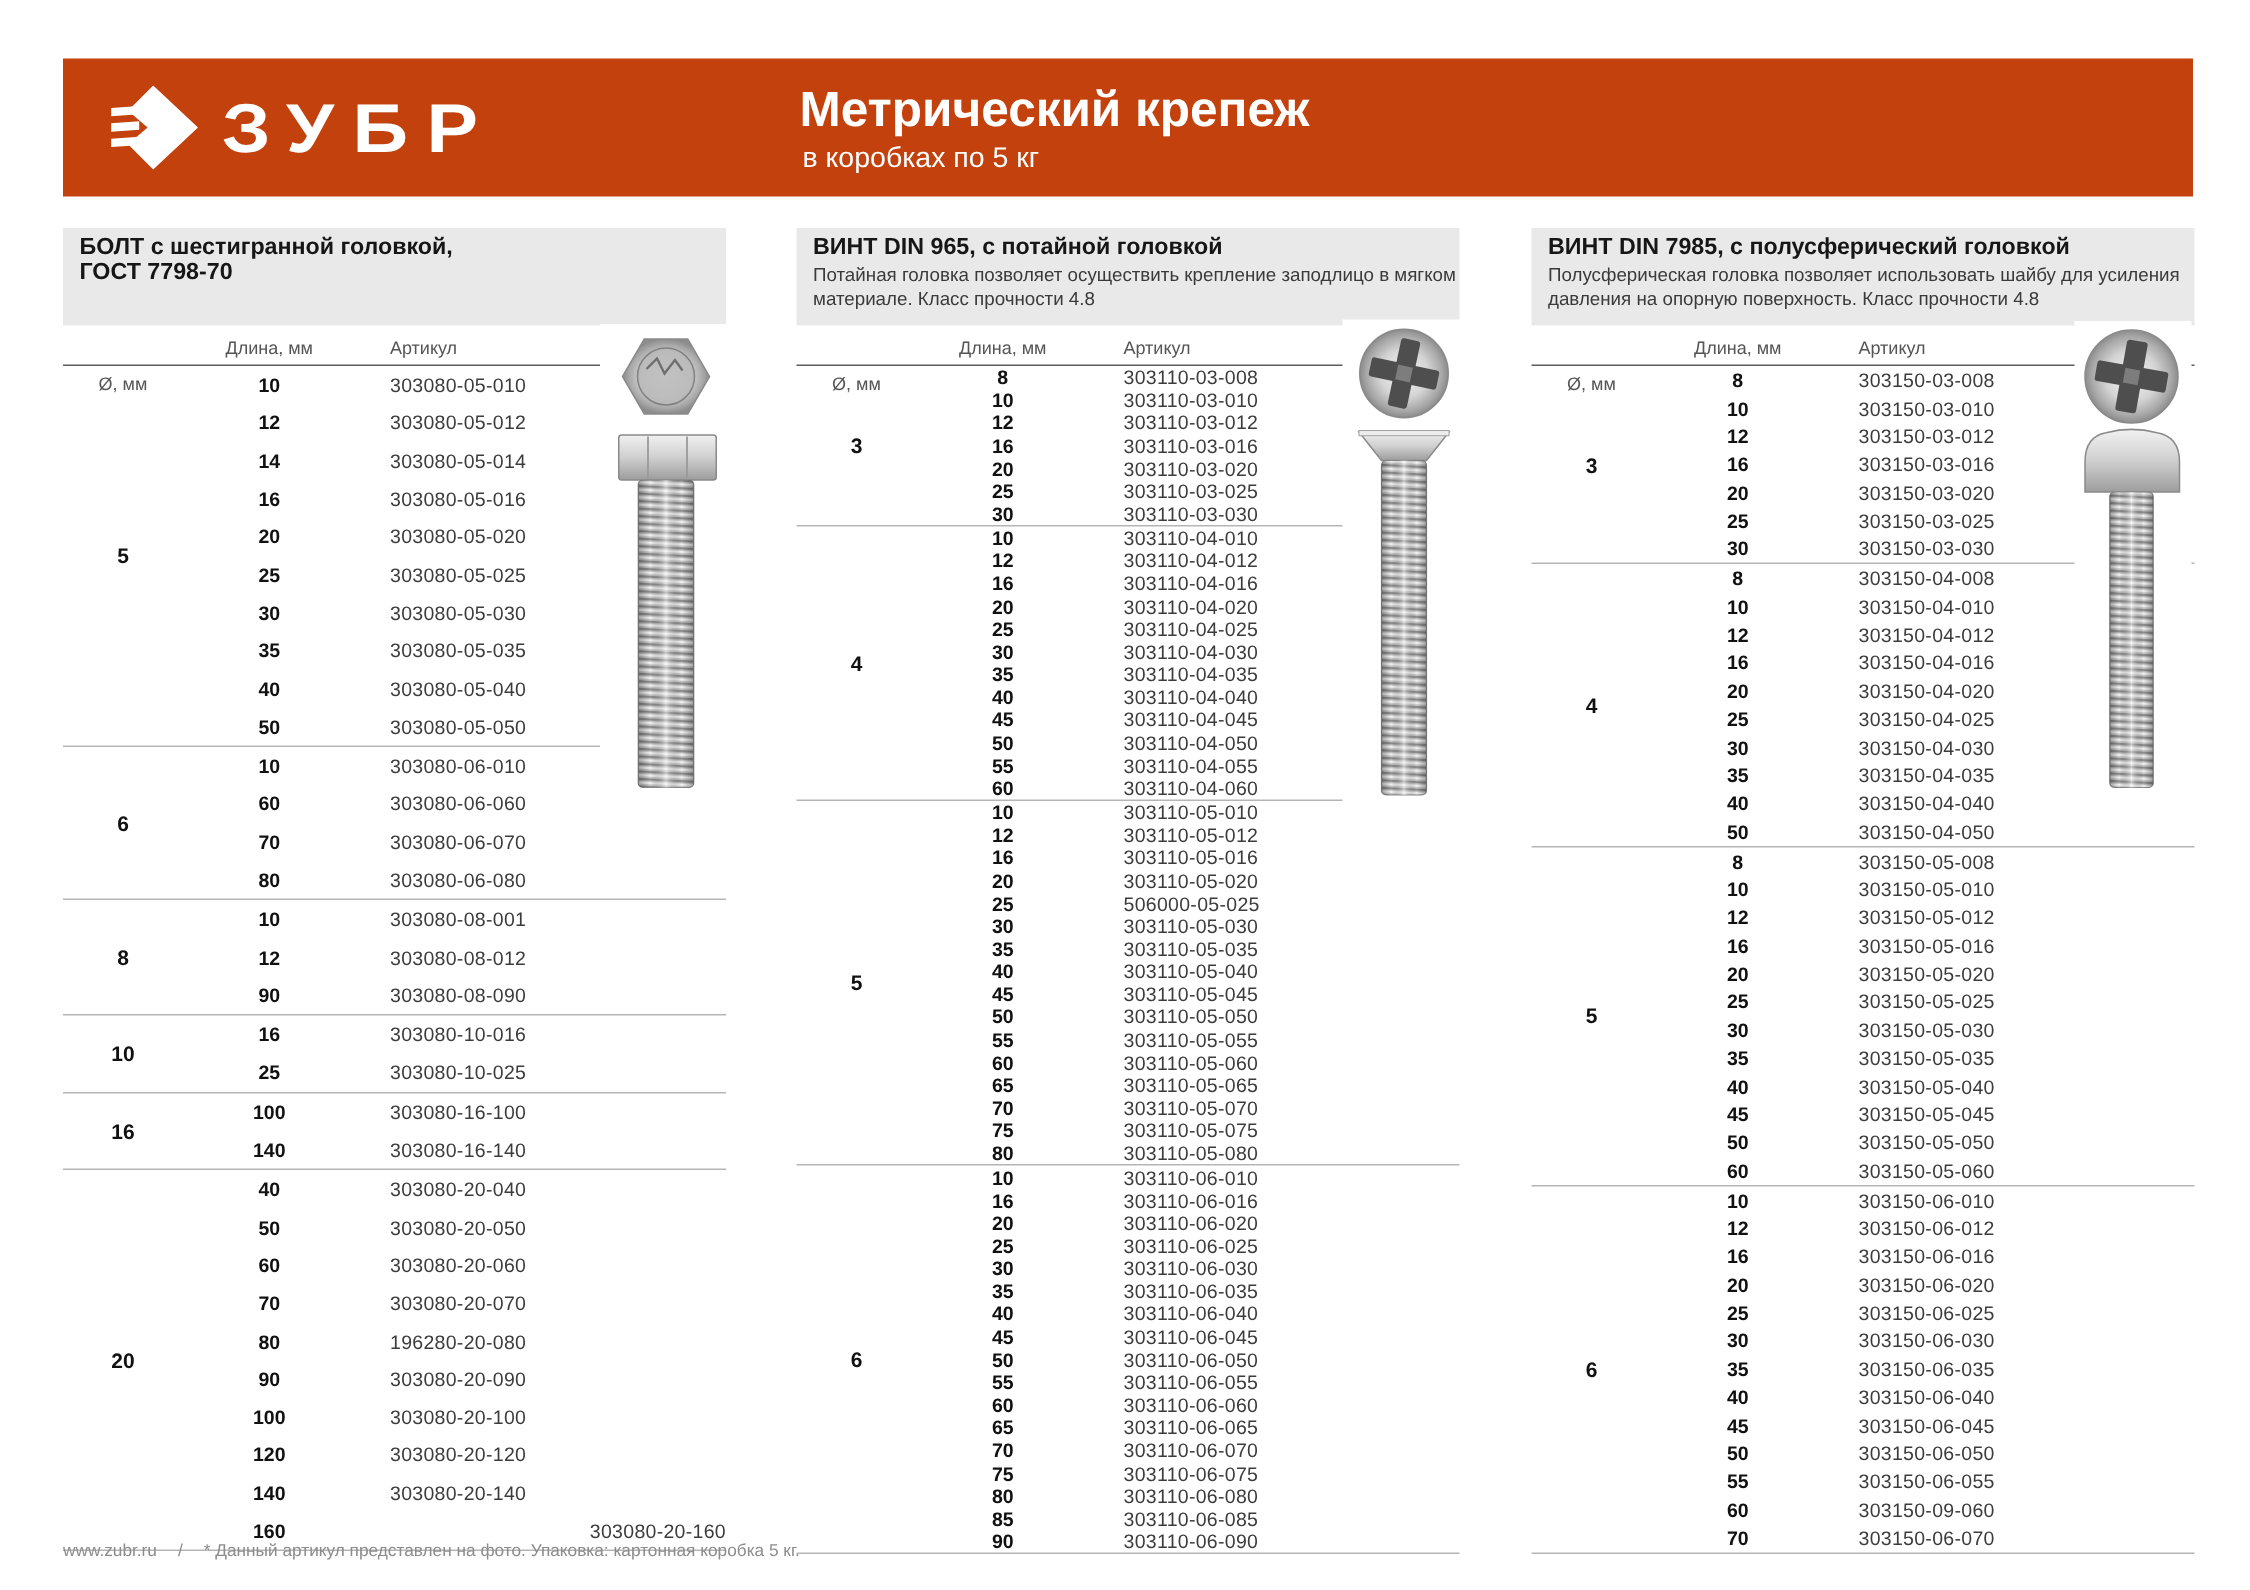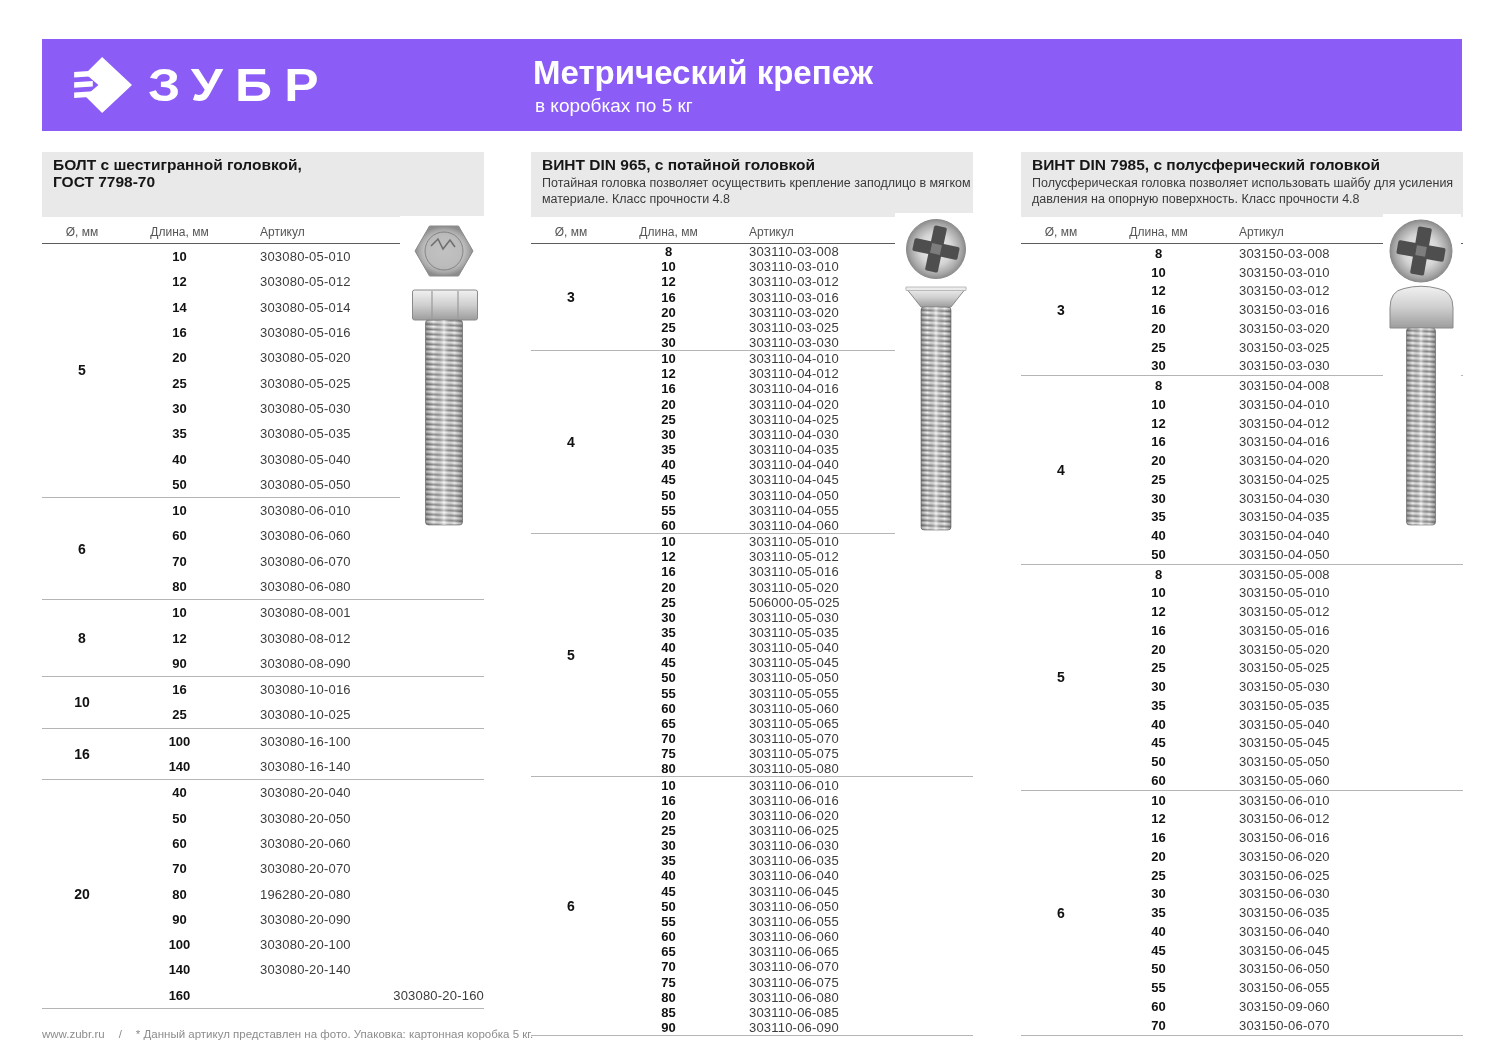--- a/index.html
+++ b/index.html
@@ -1,33 +1,33 @@
 <!DOCTYPE html>
 <html><head>
 <meta charset="utf-8">
 <style>
   html,body{margin:0;padding:0;}
   body{
     width:1500px;height:1060px;position:relative;background:#fff;
     font-family:"Liberation Sans","DejaVu Sans",sans-serif;overflow:hidden;color:#1c1c1c;
   }
   
-  .banner{position:absolute;left:42px;top:39px;width:1420px;height:92px;background:#8b5cf6;}
+  .banner{position:absolute;left:42px;top:39px;width:1420px;height:92px;background:#c2410c;}
   .logo{position:absolute;left:32px;top:17px;height:58px;display:flex;align-items:center;gap:14px;color:#fff;}
   .logo-text{font-size:46px;font-weight:bold;letter-spacing:11px;line-height:1;transform:scaleX(1.12);transform-origin:left center;}
   .banner-title{position:absolute;left:491px;top:15px;font-size:33px;font-weight:bold;color:#fff;line-height:38px;}
   .banner-subtitle{position:absolute;left:493px;top:56px;font-size:19px;color:#fff;}
   
   .product-col{position:absolute;top:152px;width:442px;}
   #col-0{left:42px;} #col-1{left:531px;} #col-2{left:1021px;}
   .head-block{background:#e9e9e9;min-height:56px;padding:5px 11px 4px;}
   .prod-title{font-size:15.5px;font-weight:bold;line-height:16.5px;color:#161616;white-space:pre-line;}
   .prod-sub{font-size:12.5px;line-height:16px;color:#3a3a3a;margin-top:1px;white-space:pre;}
   .cols-header{position:relative;height:18px;margin-top:8px;border-bottom:1.5px solid #5c5c5c;font-size:12px;color:#555;}
-  .h-dia{position:absolute;left:0;width:80px;text-align:center;}
+  .h-dia{position:absolute;left:0;width:80px;text-align:center;margin-top:24px;}
   .h-len{position:absolute;left:85px;width:105px;text-align:center;}
   .h-art{position:absolute;left:218px;}
   .group{display:flex;border-bottom:1px solid #b5b5b5;}
   .dia-cell{width:80px;display:flex;align-items:center;justify-content:center;font-weight:bold;font-size:14px;color:#111;}
   .rows{flex:1;}
   .row{display:flex;align-items:center;}
   .len{width:105px;margin-left:5px;text-align:center;font-weight:bold;font-size:13px;color:#111;}
   .art{margin-left:28px;font-size:13px;color:#3c3c3c;letter-spacing:.2px;}
   
   .footer{position:absolute;left:42px;top:1028px;font-size:11.5px;color:#8c8c8c;display:flex;gap:14px;}
@@ -196,20 +196,24 @@
             <span class="len">80</span>
             <span class="art">196280-20-080</span>
           </div>
           <div class="row" style="height: 25.3px;">
             <span class="len">90</span>
             <span class="art">303080-20-090</span>
           </div>
           <div class="row" style="height: 25.3px;">
             <span class="len">100</span>
             <span class="art">303080-20-100</span>
+          </div>
+          <div class="row" style="height: 25.3px;">
+            <span class="len">120</span>
+            <span class="art">303080-20-120</span>
           </div>
           <div class="row" style="height: 25.3px;">
             <span class="len">140</span>
             <span class="art">303080-20-140</span>
           </div>
           <div class="row" style="height: 25.3px; justify-content: space-between;">
             <span class="len">160</span>
             <span class="art">303080-20-160</span>
           </div>
         </div>

